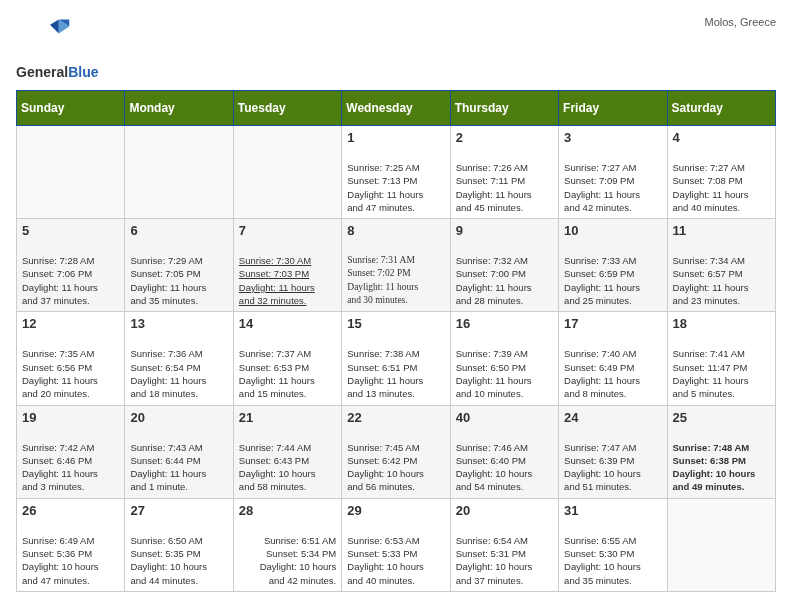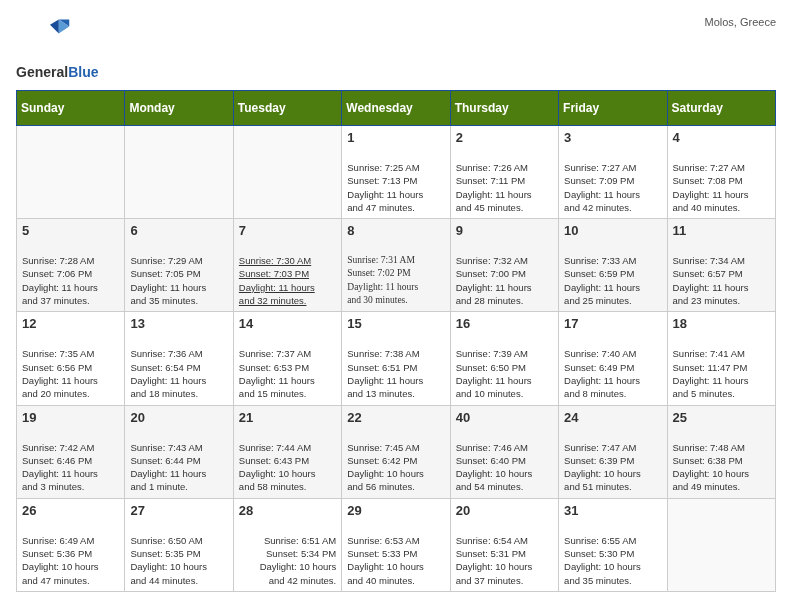--- a/index.html
+++ b/index.html
@@ -287,21 +287,21 @@
         </td>
         <td>
           <div class="day-number">24</div>
           <div class="day-info" style="white-space: pre-line;">Sunrise: 7:47 AM
 Sunset: 6:39 PM
 Daylight: 10 hours
 and 51 minutes.</div>
         </td>
         <td>
           <div class="day-number">25</div>
-          <div class="day-info" style="white-space: pre-line;">Sunrise: 7:48 AM
+          <div class="day-info" style="white-space: pre-line; font-weight: bold;">Sunrise: 7:48 AM
 Sunset: 6:38 PM
 Daylight: 10 hours
 and 49 minutes.</div>
         </td>
       </tr>
       <tr>
         <td>
           <div class="day-number">26</div>
           <div class="day-info" style="white-space: pre-line;">Sunrise: 6:49 AM
 Sunset: 5:36 PM

